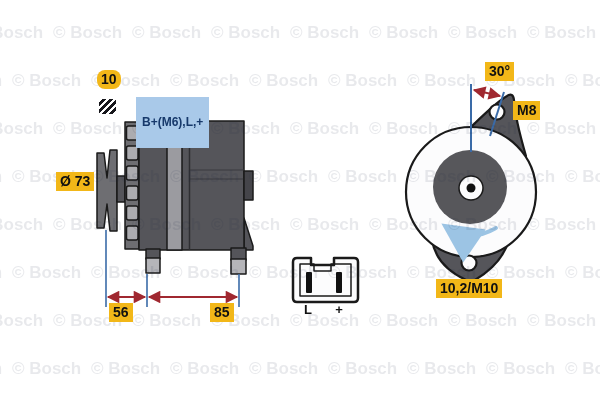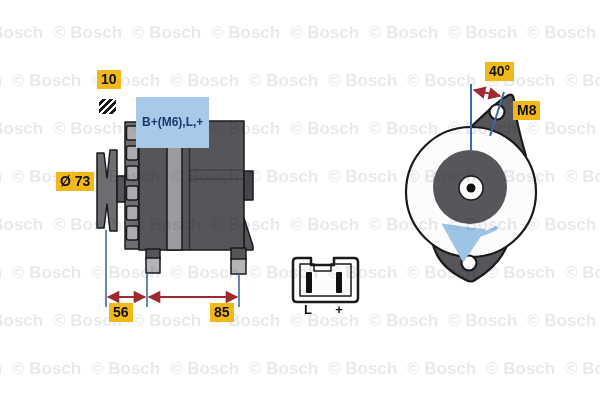--- a/index.html
+++ b/index.html
@@ -170,24 +170,25 @@
       <span class="wm" style="left: 12px; top: 359px;">© Bosch</span>
       <span class="wm" style="left: 91px; top: 359px;">© Bosch</span>
       <span class="wm" style="left: 170px; top: 359px;">© Bosch</span>
       <span class="wm" style="left: 249px; top: 359px;">© Bosch</span>
       <span class="wm" style="left: 328px; top: 359px;">© Bosch</span>
       <span class="wm" style="left: 407px; top: 359px;">© Bosch</span>
       <span class="wm" style="left: 486px; top: 359px;">© Bosch</span>
       <span class="wm" style="left: 565px; top: 359px;">© Bosch</span>
     </div>
 
-  <div class="lbl" style="left:97px;top:70px;">10</div>
+  <div class="lbl" style="left:97px;top:70px;border-radius:8px;">10</div>
   <div id="hatch" style="left:99px;top:99px;"></div>
   <div class="lbl-blue" style="left:136px;top:97px;">B+(M6),L,+</div>
   <div class="lbl" style="left:56px;top:172px;">Ø 73</div>
   <div class="lbl" style="left:109px;top:303px;">56</div>
   <div class="lbl" style="left:210px;top:303px;">85</div>
-  <div class="lbl" style="left:485px;top:62px;">40°</div>
+  <div class="lbl" style="left:485px;top:62px;">30°</div>
   <div class="lbl" style="left:513px;top:101px;">M8</div>
+  <div class="lbl" style="left:436px;top:279px;">10,2/M10</div>
   <div class="pin-lbl" style="left:300px;top:302px;">L</div>
   <div class="pin-lbl" style="left:331px;top:302px;">+</div>
 
 </div>
 
 </body></html>

